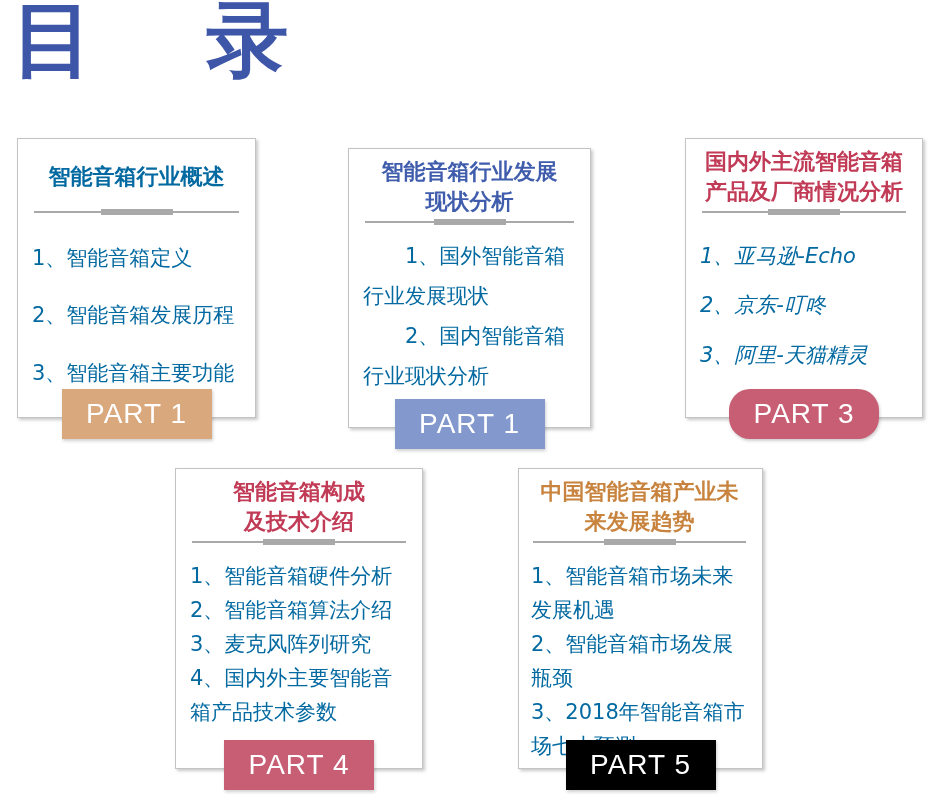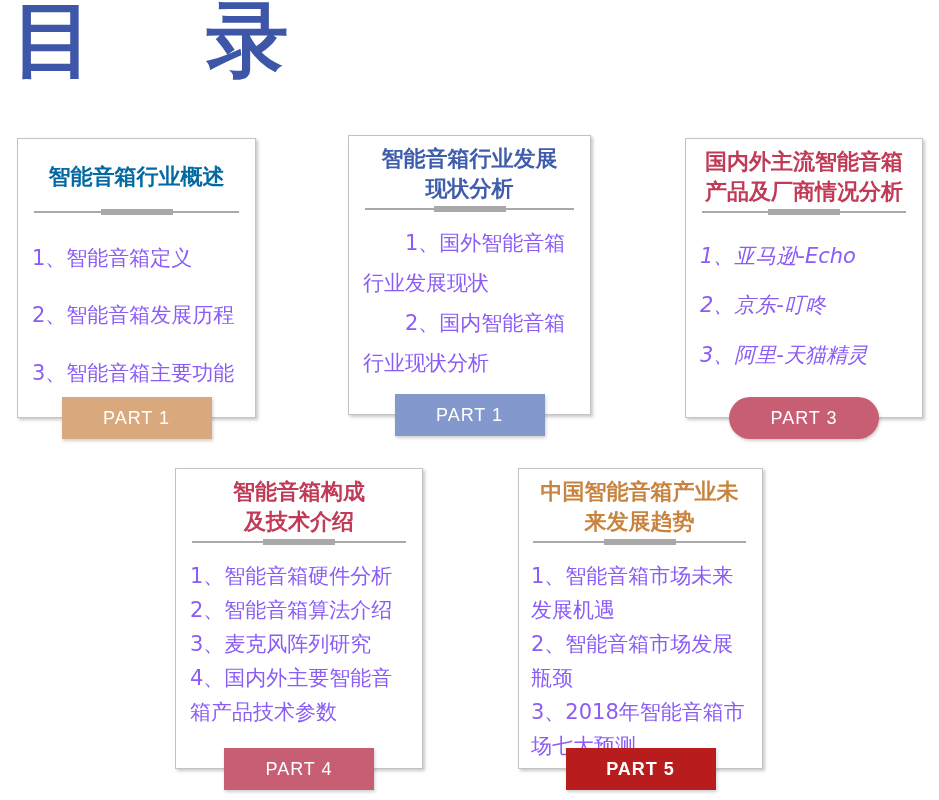--- a/index.html
+++ b/index.html
@@ -13,56 +13,56 @@
     color: #3d56a8; white-space: nowrap;
   }
 
   .toc-card {
     position: absolute; background: #ffffff;
     border: 1px solid #c3c3c3;
     box-shadow: 2px 2px 3px rgba(100,100,100,0.35);
     padding: 0 14px;
   }
   .card-1 { left: 17px;  top: 138px; width: 239px; height: 280px; }
-  .card-2 { left: 348px; top: 135px; width: 243px; height: 280px; }
+  .card-2 { left: 348px; top: 148px; width: 243px; height: 280px; }
   .card-3 { left: 685px; top: 138px; width: 238px; height: 280px; }
   .card-4 { left: 175px; top: 468px; width: 248px; height: 301px; }
   .card-5 { left: 518px; top: 468px; width: 245px; height: 301px; padding-left: 12px; }
 
   .card-title {
     height: 64px; margin-top: 6px;
     display: flex; align-items: center; justify-content: center;
     text-align: center; font-weight: bold; font-size: 22px;
     line-height: 1.35; white-space: pre-line;
   }
 
   .card-divider { position: relative; height: 6px; margin: 0 2px; }
   .card-divider .thin {
     position: absolute; left: 0; right: 0; top: 2px; height: 2px; background: #a9a9a9;
   }
   .card-divider .thick {
     position: absolute; left: 50%; top: 0; transform: translateX(-50%);
     width: 72px; height: 6px; background: #a9a9a9;
   }
 
-  .card-items { color: #8b5cf6; font-size: 21px; }
+  .card-items { color: #0369a1; font-size: 21px; }
   .items-loose  { margin-top: 30px; }
   .items-loose  .toc-item { line-height: 1.25; margin-bottom: 31px; }
   .items-mid    { margin-top: 28px; font-style: italic; }
   .items-mid    .toc-item { line-height: 1.25; margin-bottom: 23px; }
   .items-indent { margin-top: 12px; }
   .items-indent .toc-item { text-indent: 2em; line-height: 1.9; }
   .items-tight  { margin-top: 14px; }
   .items-tight  .toc-item { line-height: 1.62; }
 
   .part-badge {
     position: absolute; left: 50%; bottom: -22px; transform: translateX(-50%);
-    width: 150px; height: 42px;
+    width: 150px; height: 50px;
     display: flex; align-items: center; justify-content: center;
-    color: #ffffff; font-size: 18px; letter-spacing: 1px;
+    color: #ffffff; font-size: 28px; letter-spacing: 1px;
     font-family: "Liberation Sans", sans-serif;
     box-shadow: 1px 2px 3px rgba(100,100,100,0.3);
   }
 </style>
 </head>
 <body>
 
 <div class="slide-title">目 录</div>
 
 <div class="toc-card card-1">
@@ -129,14 +129,14 @@
 来发展趋势</div>
   <div class="card-divider">
     <div class="thin"></div>
       <div class="thick"></div>
   </div>
   <div class="card-items items-tight">
     <div class="toc-item">1、智能音箱市场未来发展机遇</div>
     <div class="toc-item">2、智能音箱市场发展瓶颈</div>
     <div class="toc-item">3、2018年智能音箱市场七大预测</div>
   </div>
-  <div class="part-badge" style="background-color: #b91c1c; font-weight: bold;">PART 5</div>
+  <div class="part-badge" style="background-color: #000000;">PART 5</div>
 </div>
 
 </body></html>

